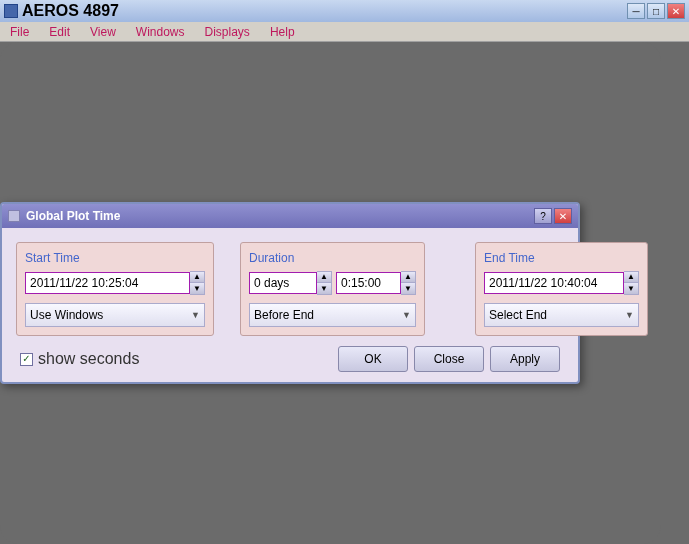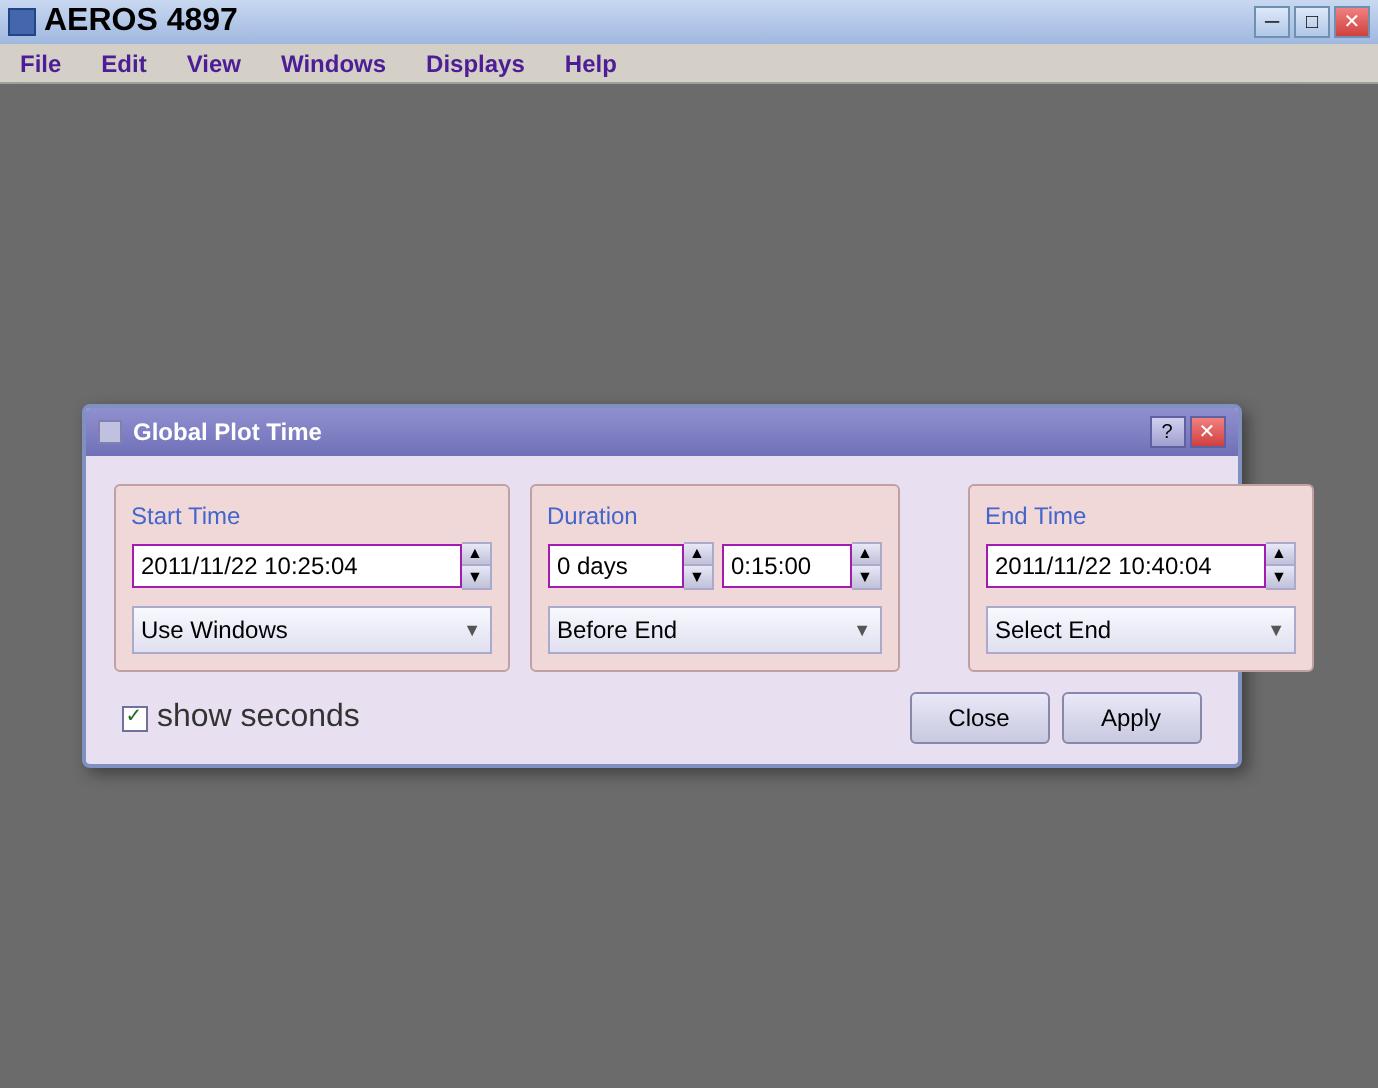--- a/index.html
+++ b/index.html
@@ -56,33 +56,31 @@
       background: #d4d0c8;
       height: 20px;
       align-items: center;
       padding: 0 4px;
       gap: 8px;
       border-bottom: 1px solid #a0a0a0;
     }
     .menu-item {
       padding: 2px 6px;
       font-size: 12px;
-      color: #4c1d95;
-      cursor: pointer;
-      font-weight: bold;
+      color: #be185d;
+      cursor: pointer;
     }
 
     
     .main-area {
       width: 661px;
       height: calc(544px - 42px);
       background: #6b6b6b;
       display: flex;
       align-items: center;
-      justify-content: center;
       border-radius: 19px;
     }
 
     
     .dialog {
       width: 580px;
       background: #e8e0f0;
       border: 2px solid #8090c0;
       border-radius: 4px;
       box-shadow: 3px 3px 8px rgba(0,0,0,0.4);
@@ -126,21 +124,21 @@
     .dialog-tb-btn.close { background: linear-gradient(to bottom, #f08080, #d04040); color: white; }
 
     
     .dialog-body {
       padding: 14px 14px 10px 14px;
     }
 
     
     .columns {
       display: flex;
-      gap: 10px;
+      gap: 26px;
       margin-bottom: 10px;
     }
     .col {
       flex: 1;
       background: #f0d8d8;
       border: 1px solid #c0a0a0;
       border-radius: 3px;
       padding: 8px 8px;
     }
     .col-label {
@@ -372,20 +370,21 @@
 
       </div>
 
       <div class="footer-row">
         <label class="checkbox-label">
           <div class="checkbox checked"></div>
           <span>show seconds</span>
         </label>
         <div class="spacer"></div>
         <div class="btn-group">
+          <button class="btn">OK</button>
           <button class="btn">Close</button>
           <button class="btn">Apply</button>
         </div>
       </div>
 
     </div>
   </div>
 </div>
 
 </body></html>

